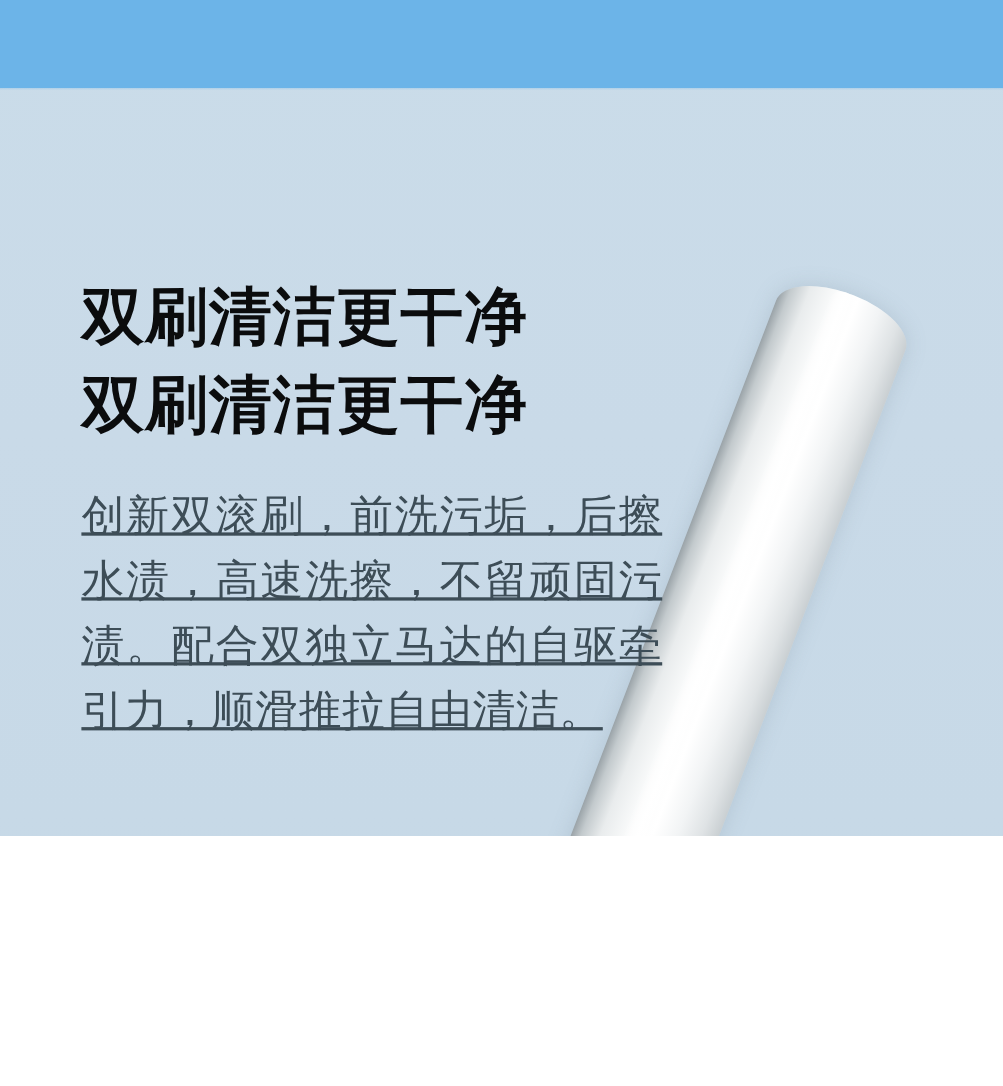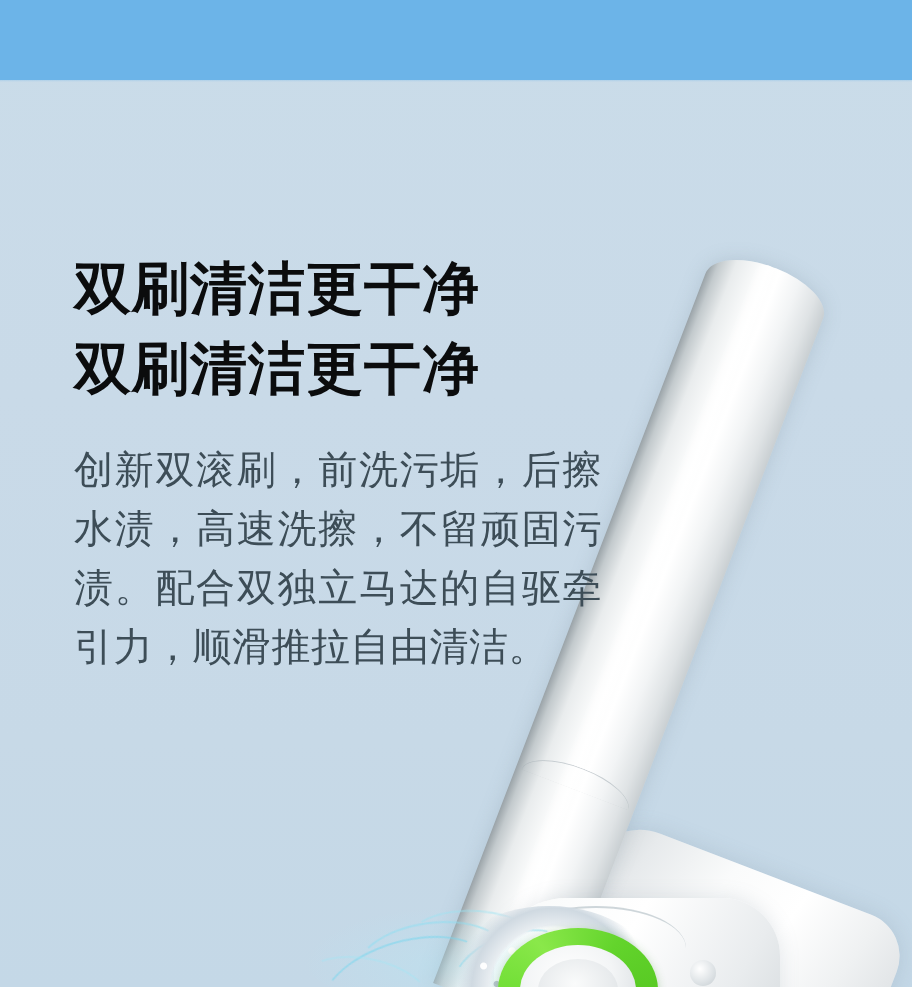--- a/index.html
+++ b/index.html
@@ -9,21 +9,21 @@
   body {
     width: 912px;
     height: 987px;
     overflow: hidden;
     font-family: "Liberation Sans", "DejaVu Sans", sans-serif;
   }
 
   #page {
     position: relative;
     width: 912px;
-    height: 987px;
+    height: 760px;
     overflow: hidden;
     background: #c9dbe8;
   }
 
   
   .bg-base {
     position: absolute;
     left: 0; top: 0;
     width: 912px; height: 987px;
     background: linear-gradient(180deg, #cadce9 0%, #c9dae8 40%, #c7d9e7 75%, #c4d8e7 100%);
@@ -65,20 +65,21 @@
   .body-copy {
     margin-top: 32px;
     width: 528px;
     color: #3d4d57;
     font-size: 39px;
     font-weight: 400;
     line-height: 59px;
     letter-spacing: 0.5px;
     text-align: justify;
     text-justify: inter-character;
+    text-decoration: underline;
   }
 
   
   .product {
     position: absolute;
     left: 0; top: 0;
     width: 912px; height: 987px;
     pointer-events: none;
   }
 

